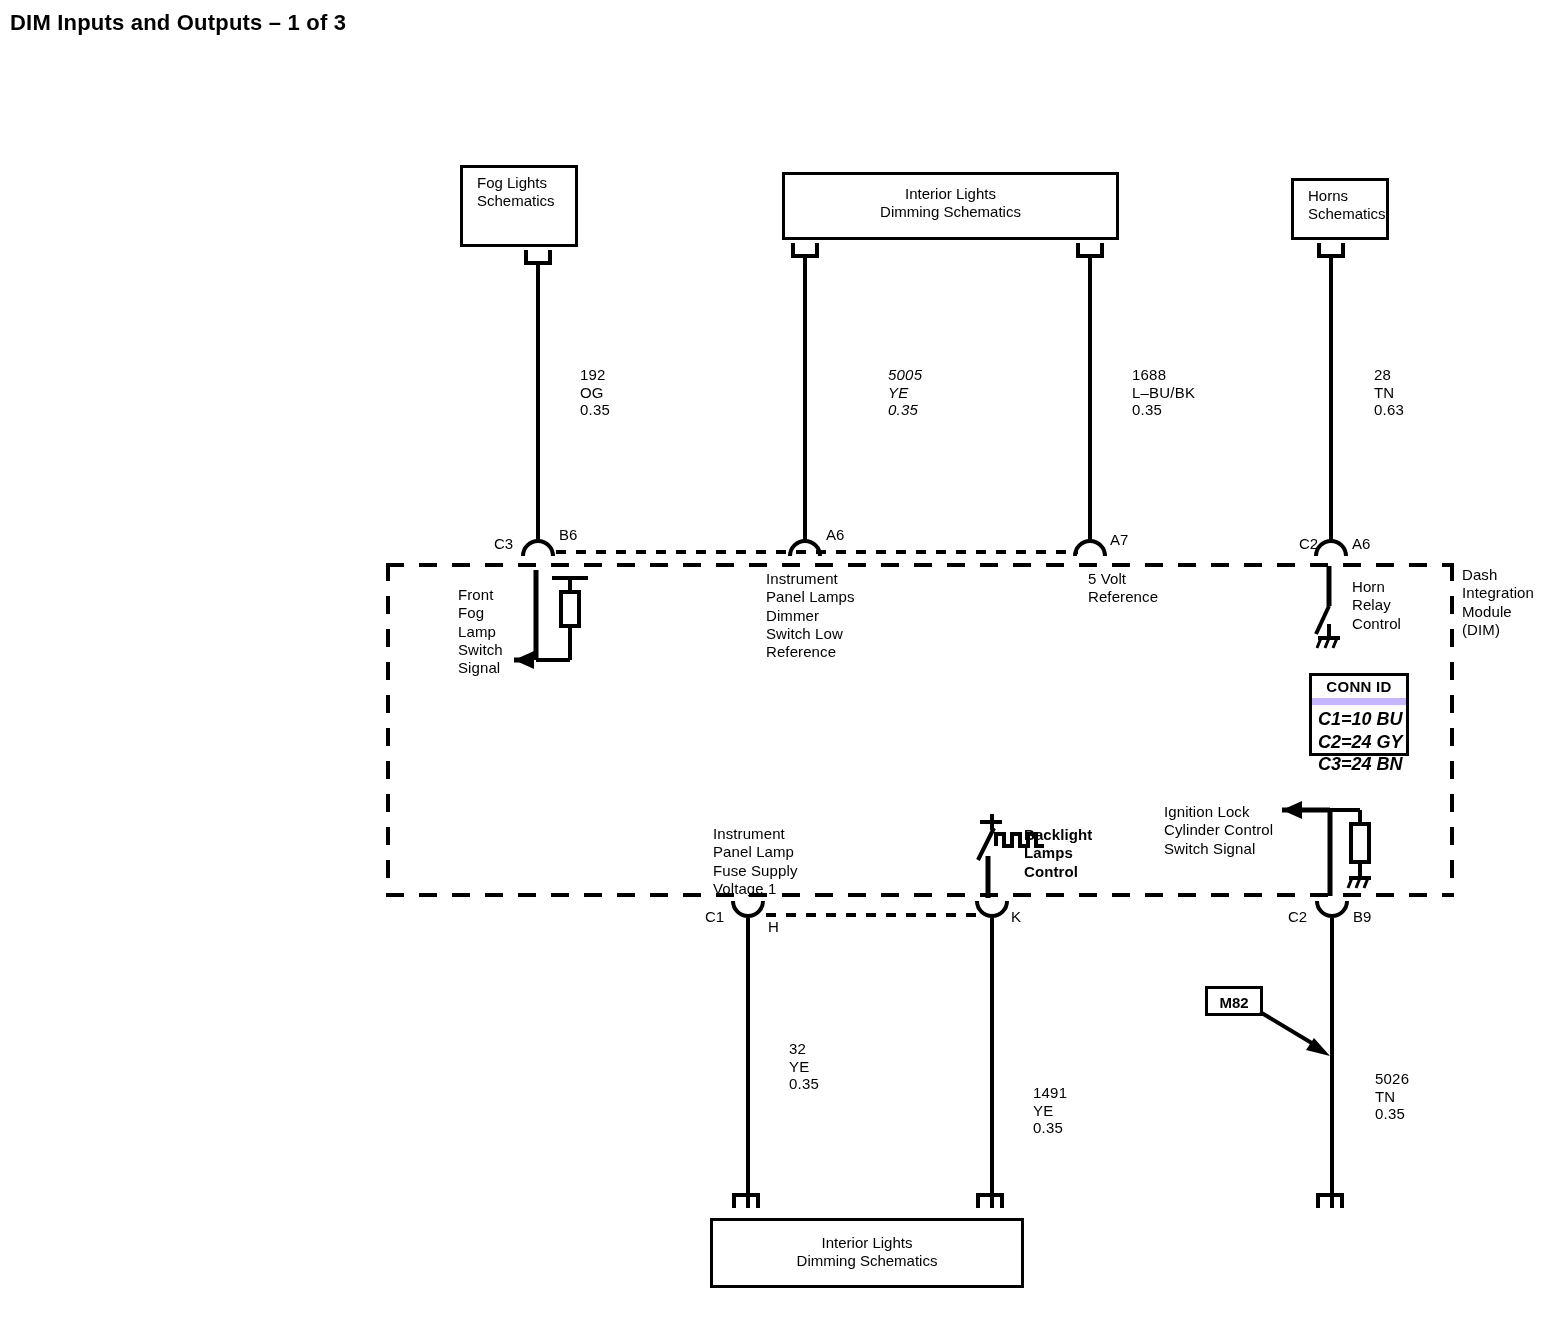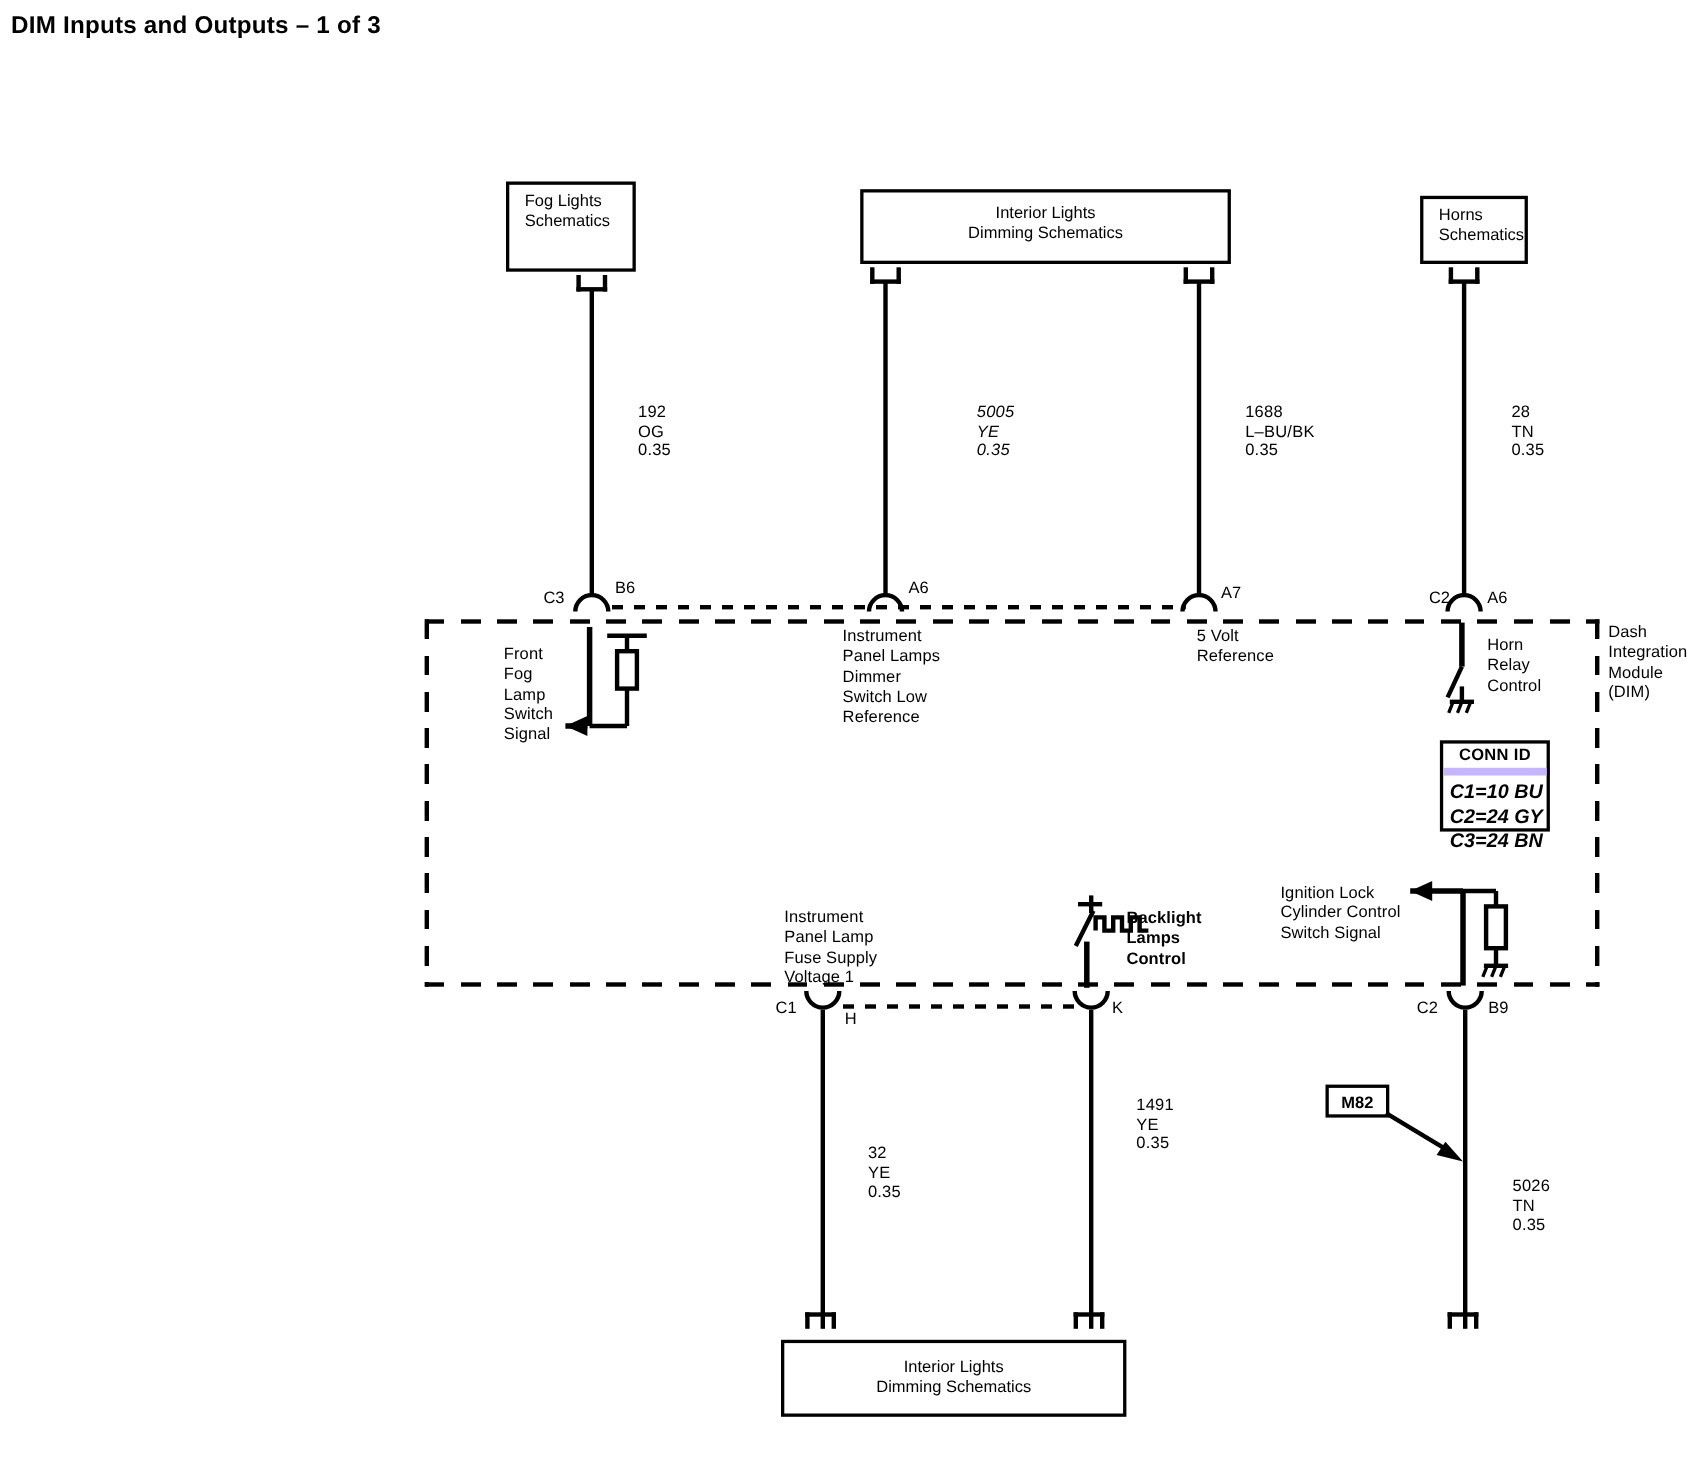--- a/index.html
+++ b/index.html
@@ -168,21 +168,21 @@
 OG
 0.35</div>
   <div class="abs wire-label" style="left:856px; top:366px;font-style:italic;">5005
 YE
 0.35</div>
   <div class="abs wire-label" style="left:1100px; top:366px;">1688
 L–BU/BK
 0.35</div>
   <div class="abs wire-label" style="left:1342px; top:366px;">28
 TN
-0.35</div>
+0.63</div>
 
   <div class="abs" id="dim-boundary" style="left:386px; top:563px; width:1068px; height:334px;"></div>
 
   <div class="abs blk" style="left:1462px; top:566px; width:90px;">Dash Integration
 Module
 (DIM)</div>
 
   <svg class="abs" style="left:521px; top:534px;" width="34" height="24" viewBox="0 0 34 24">
     <path d="M2,22 A15,15 0 0 1 32,22" fill="none" stroke="#000" stroke-width="4"></path>
   </svg>
@@ -319,21 +319,21 @@
 
   <div class="abs dotlink" style="left:766px; top:913px; width:212px;"></div>
 
   <div class="abs vwire" style="left:746px; top:918px; height:290px;"></div>
   <div class="abs vwire" style="left:990px; top:918px; height:290px;"></div>
   <div class="abs vwire" style="left:1330px; top:918px; height:290px;"></div>
 
   <div class="abs wire-label" style="left:757px; top:1040px;">32
 YE
 0.35</div>
-  <div class="abs wire-label" style="left:1001px; top:996px;">1491
+  <div class="abs wire-label" style="left:1001px; top:1084px;">1491
 YE
 0.35</div>
   <div class="abs wire-label" style="left:1343px; top:1070px;">5026
 TN
 0.35</div>
 
   <div class="abs" id="m82-box" style="left:1205px; top:986px; width:58px; height:30px;">M82</div>
   <svg class="abs" style="left:1258px; top:1010px;" width="90" height="60" viewBox="0 0 90 60">
     <line x1="2" y1="2" x2="62" y2="38" stroke="#000" stroke-width="4"></line>
     <polygon points="72,46 48,40 56,28" fill="#000"></polygon>

